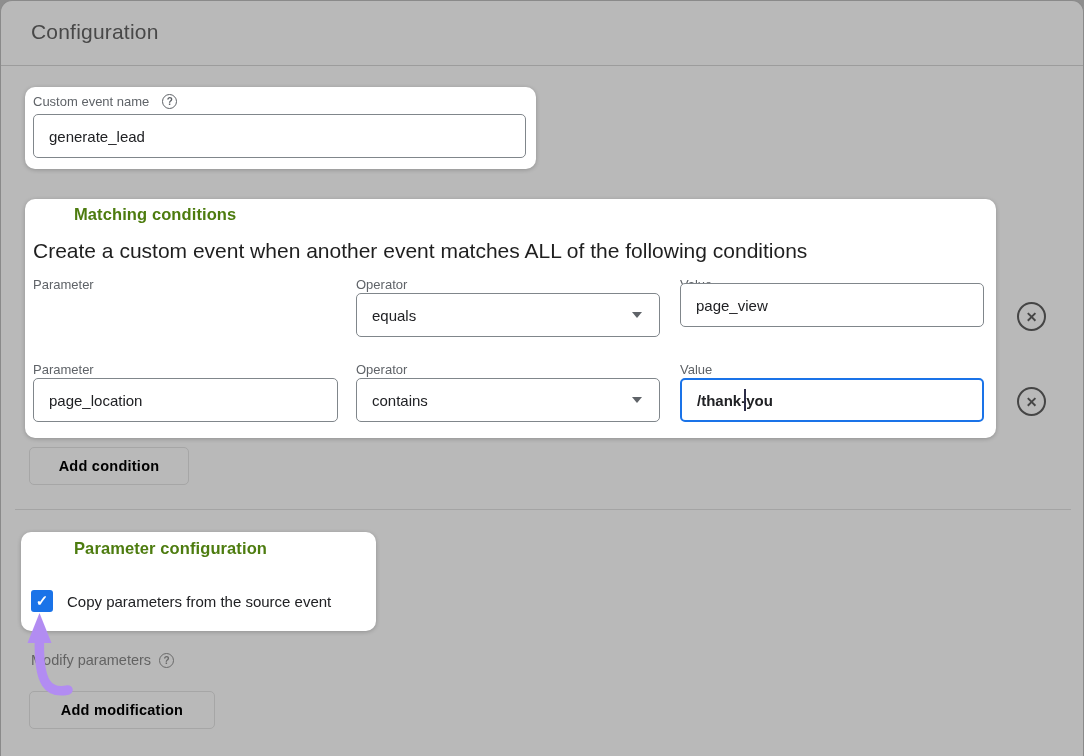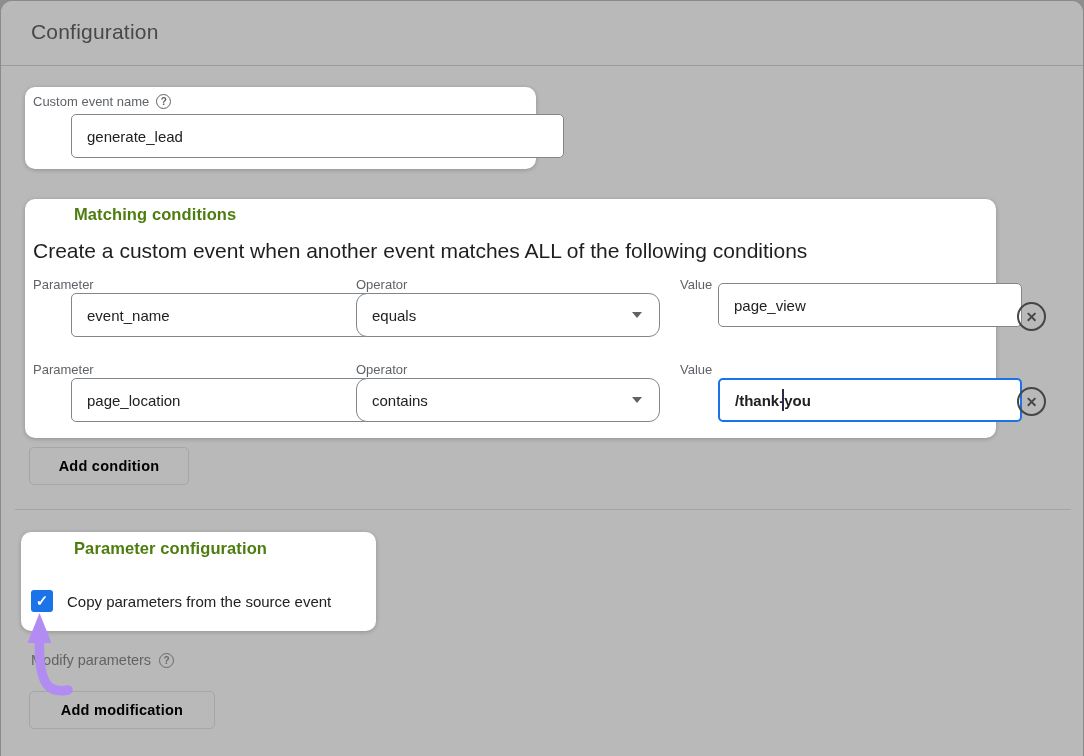--- a/index.html
+++ b/index.html
@@ -60,21 +60,21 @@
     color: #1f1f1f;
   }
 
   
   .field-label {
     position: absolute;
     font-size: 13px;
     color: #5f6368;
     display: flex;
     align-items: flex-end;
-    gap: 7px;
+    gap: 13px;
   }
   .help-icon {
     width: 15px; height: 15px;
     border: 1.5px solid #5f6368;
     border-radius: 50%;
     display: inline-flex;
     align-items: center;
     justify-content: center;
     font-size: 10px;
     font-weight: bold;
@@ -88,21 +88,20 @@
     position: absolute;
     height: 44px;
     background: #fff;
     border: 1px solid #80868b;
     border-radius: 5px;
     font-family: "Liberation Sans", sans-serif;
     font-size: 15px;
     color: #202124;
     padding: 0 15px;
     outline: none;
-    margin-left: 38px;
   }
   .text-field.focused { border: 2px solid #1a73e8; }
   .fake-field {
     position: absolute;
     height: 44px;
     background: #fff;
     border: 1px solid #80868b;
     border-radius: 5px;
     font-size: 15px;
     color: #202124;
@@ -117,21 +116,21 @@
     border-left: 2px solid #2b2b46;
     margin-left: -2px;
     margin-right: 0px;
     vertical-align: middle;
   }
   .select-field {
     position: absolute;
     height: 44px;
     background: #fff;
     border: 1px solid #80868b;
-    border-radius: 11px;
+    border-radius: 5px;
     font-size: 15px;
     color: #202124;
     padding: 0 15px;
     display: flex;
     align-items: center;
     cursor: pointer;
   }
   .dd-caret {
     position: absolute;
     right: 17px;
@@ -240,21 +239,20 @@
   </div>
 
   <div class="card card-matching">
     <div class="card-heading" style="left:8px; top:6px;">Matching conditions</div>
     <div class="card-subtitle" style="left:8px; top:40px;">Create a custom event when another event matches ALL of the following conditions</div>
 
     <div class="field-label" style="left:8px;   top:78px;">Parameter</div>
     <div class="field-label" style="left:331px; top:78px;">Operator</div>
     <div class="field-label" style="left:655px; top:78px;">Value</div>
 
-    <input class="text-field" style="left: 8px; top: 94px; width: 305px;" readonly="" value="event_name">
     <div class="select-field" style="left:331px; top:94px; width:304px;">
       <span>equals</span>
       <span class="dd-caret"></span>
     </div>
     <input class="text-field" style="left: 655px; top: 84px; width: 304px;" readonly="" value="page_view">
 
     <div class="field-label" style="left:8px;   top:163px;">Parameter</div>
     <div class="field-label" style="left:331px; top:163px;">Operator</div>
     <div class="field-label" style="left:655px; top:163px;">Value</div>
 

